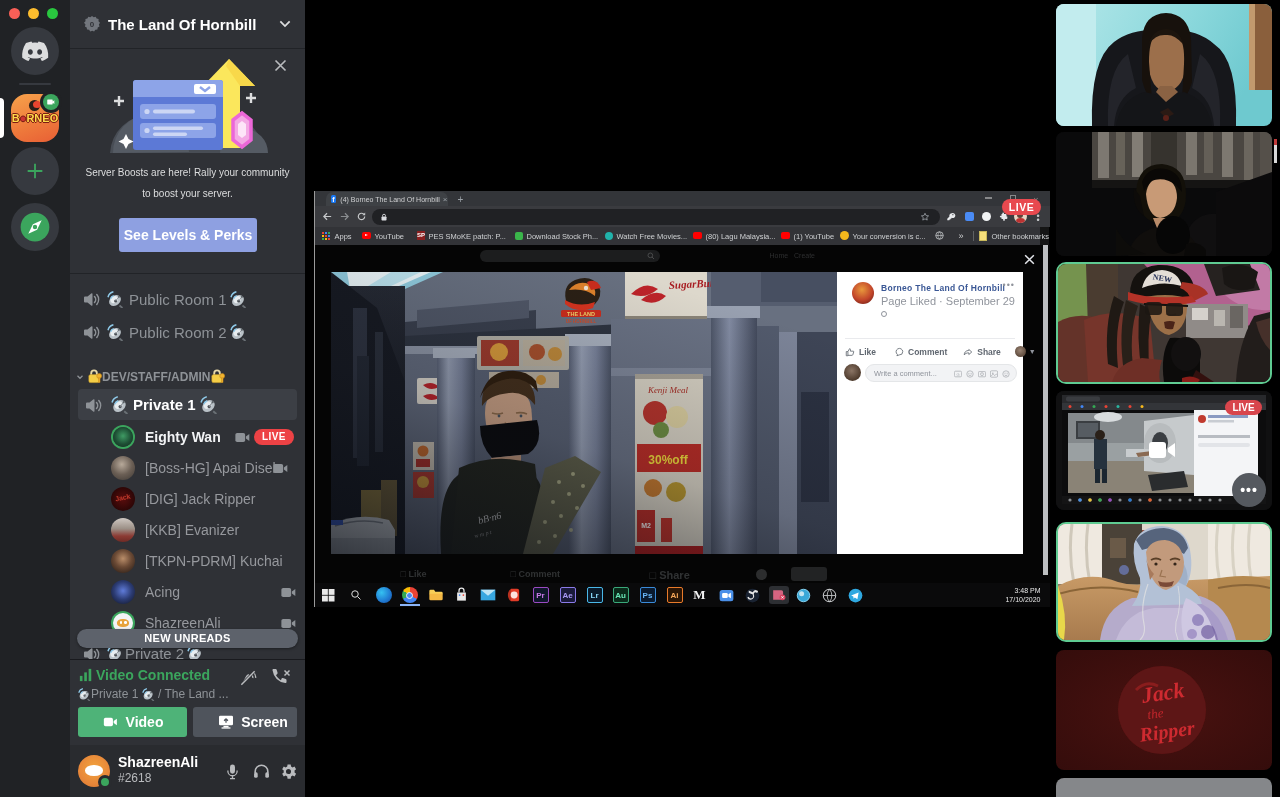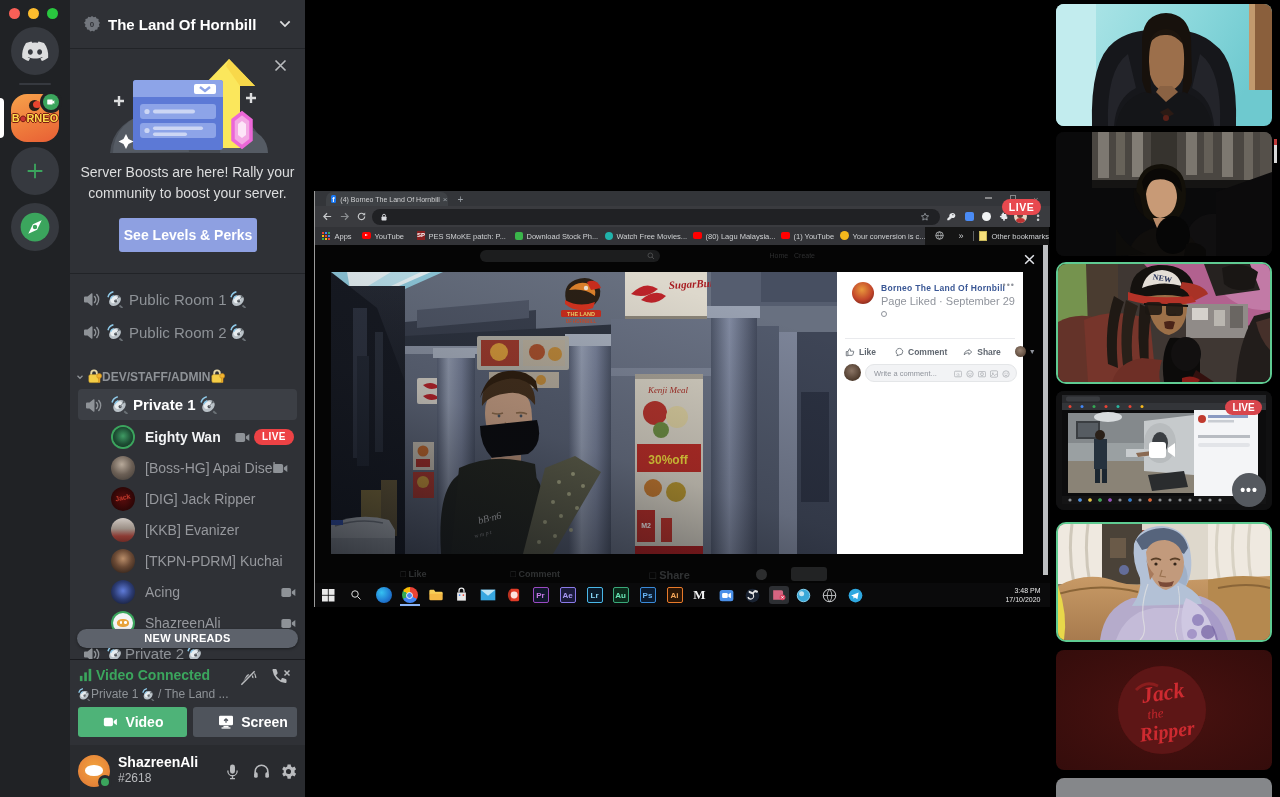--- a/index.html
+++ b/index.html
@@ -81,21 +81,21 @@
       <svg width="10" height="10" viewBox="0 0 24 24" style="position:absolute; left:684px; top:6px;">
           <path fill="#e8eaed" d="M20 11h-2V7a2 2 0 0 0-2-2h-4V3a2 2 0 1 0-4 0v2H6v4H4a2 2 0 1 0 0 4h2v4h4v2a2 2 0 1 0 4 0v-2h4a2 2 0 0 0 2-2v-4h0z"></path>
         </svg>
       <div style="position:absolute; left:699px; top:4px; width:13px; height:13px; background:#e8d5c5; border-radius:50%; overflow:hidden;">
           <div style="position:absolute;left:3.5px;top:2px;width:6px;height:6px;border-radius:50%;background:#5f4339;"></div>
           <div style="position:absolute;left:2px;top:7.5px;width:9px;height:6px;border-radius:50%;background:#b33;"></div>
         </div>
       <div style="position:absolute; left:722px; top:3px; color:#c6c8ca; font-size:9px; line-height:4.5px;">•<br>•<br>•</div>
     </div>
 
-    <div style="position:absolute; left:0; top:36px; width:610px; height:18px; background:#323337; font-size:7.5px; color:#cfd1d3; white-space:nowrap;">
+    <div style="position:absolute; left:0; top:36px; width:725px; height:18px; background:#323337; font-size:7.5px; color:#cfd1d3; white-space:nowrap;">
       <svg width="8" height="8" viewBox="0 0 12 12" style="position:absolute; left:7px; top:5px;">
           <rect width="3" height="3" fill="#ea4335"></rect>
           <rect x="4.5" width="3" height="3" fill="#4285f4"></rect>
           <rect x="9" width="3" height="3" fill="#34a853"></rect>
           <rect y="4.5" width="3" height="3" fill="#fbbc05"></rect>
           <rect x="4.5" y="4.5" width="3" height="3" fill="#ea4335"></rect>
           <rect x="9" y="4.5" width="3" height="3" fill="#4285f4"></rect>
           <rect y="9" width="3" height="3" fill="#34a853"></rect>
           <rect x="4.5" y="9" width="3" height="3" fill="#fbbc05"></rect>
           <rect x="9" y="9" width="3" height="3" fill="#ea4335"></rect>
@@ -815,21 +815,21 @@
           <rect x="51" y="70.5" width="50" height="3.5" rx="1.7" fill="#ccd6f4"></rect>
         <rect x="51" y="76.5" width="34" height="3.5" rx="1.7" fill="#ccd6f4"></rect>
 
         <path d="M131 64 l9 -7 9 7 0 20 -9 7 -9 -7z" fill="#f3a8e4" stroke="#ec67d8" stroke-width="3.5"></path>
         <path d="M136 68 l4 -3 4 3 0 11 -4 3 -4 -3z" fill="#fde4f8"></path>
 
         <path d="M12 45h10m-5 -5v10" stroke="#dcddde" stroke-width="2.4"></path>
         <path d="M144 42h10m-5 -5v10" stroke="#dcddde" stroke-width="2.4"></path>
         <path d="M24 78 l2.5 5 5 2.5 -5 2.5 -2.5 5 -2.5 -5 -5 -2.5 5 -2.5z" fill="#fff"></path>
       </svg>
-      <div style="position:absolute; left:10px; top:114px; width:215px; text-align:center; color:#dcddde; font-size:14px; line-height:21px;">Server Boosts are here! Rally your community to boost your server.</div>
+      <div style="position:absolute; left:10px; top:114px; width:215px; text-align:center; color:#dcddde; font-size:10px; line-height:21px;">Server Boosts are here! Rally your community to boost your server.</div>
       <div style="position:absolute; left:49px; top:170px; width:138px; height:34px; background:#8ea0e1; border-radius:3px; color:#fff; font-weight:bold; font-size:14px; display:flex; align-items:center; justify-content:center;">See Levels &amp; Perks</div>
     </div>
 
     <div class="chanrow" style="top:284px;">
       <svg width="18" height="18" viewBox="0 0 18 18" style="margin-left:4px;">
           <use href="#spk"></use>
         </svg>
       <svg width="17" height="17" viewBox="0 0 17 17" style="margin-left:7px;">
           <use href="#sat"></use>
         </svg>

